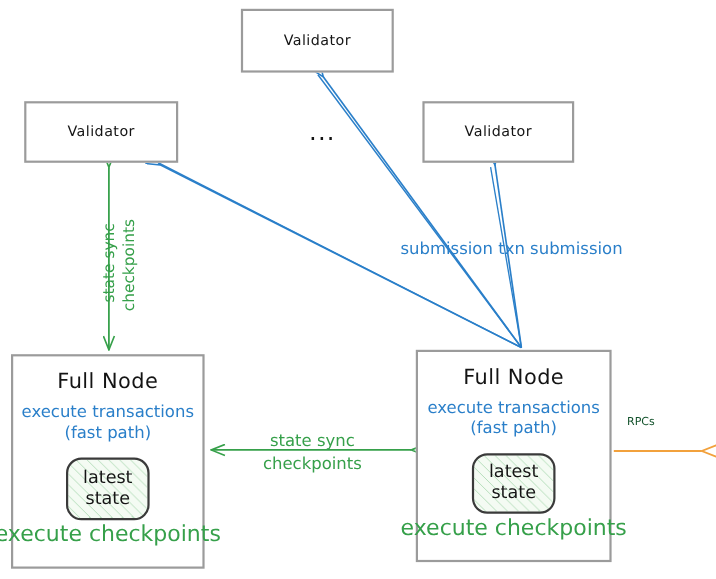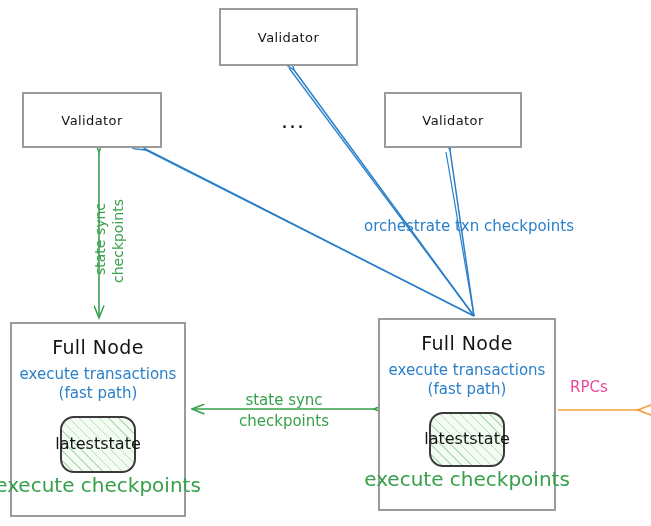--- a/index.html
+++ b/index.html
@@ -82,21 +82,21 @@
     border-radius: 14px;
     background-color: #f4fbf3;
     background-image: repeating-linear-gradient(
       45deg,
       rgba(95, 182, 110, 0.42) 0px,
       rgba(95, 182, 110, 0.42) 1px,
       rgba(255, 255, 255, 0) 1px,
       rgba(255, 255, 255, 0) 7px
     );
     display: flex;
-    flex-direction: row;
+    flex-direction: column;
     align-items: center;
     justify-content: center;
   }
   .state-chip .label-black {
     font-size: 16px;
     line-height: 1.18;
   }
   .fullnode-green {
     margin-top: auto;
     margin-bottom: 17px;
@@ -124,22 +124,22 @@
     white-space: nowrap;
   }
   .orch-label {
     position: absolute;
     color: #2a7fc9;
     font-size: 15px;
     white-space: nowrap;
   }
   .rpc-label {
     position: absolute;
-    color: #ec4899;
-    font-size: 15px;
+    color: #14532d;
+    font-size: 10px;
     white-space: nowrap;
   }
 </style>
 </head>
 <body>
 
 <div id="canvas">
 
   <svg class="layer" viewBox="0 0 651 526">
     <defs>
@@ -221,17 +221,17 @@
     </div>
     <div class="green-text fullnode-green">execute checkpoints</div>
   </div>
 
   <div class="vert-label" style="left:92px; top:275px; transform: rotate(-90deg);">state sync</div>
   <div class="vert-label" style="left:110px; top:283px; transform: rotate(-90deg);">checkpoints</div>
 
   <div class="hlabel-green" style="left:226px; top:391px; width:116px;">state sync</div>
   <div class="hlabel-green" style="left:226px; top:412px; width:116px;">checkpoints</div>
 
-  <div class="orch-label" style="left:364px; top:217px;">orchestrate txn checkpoints</div>
+  <div class="orch-label" style="left:364px; top:217px;">submission txn submission</div>
 
   <div class="rpc-label" style="left:570px; top:378px;">RPCs</div>
 
 </div>
 
 </body></html>

